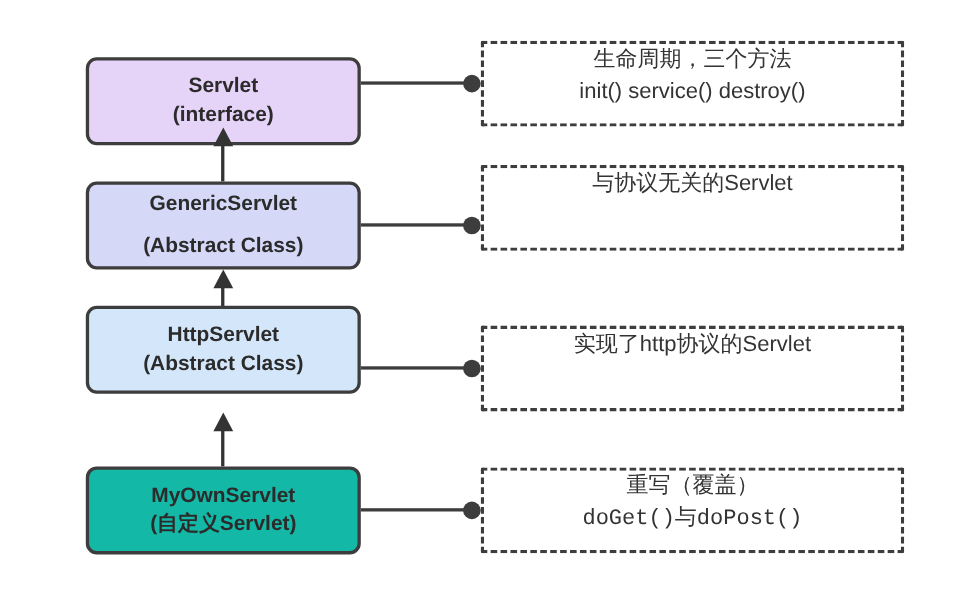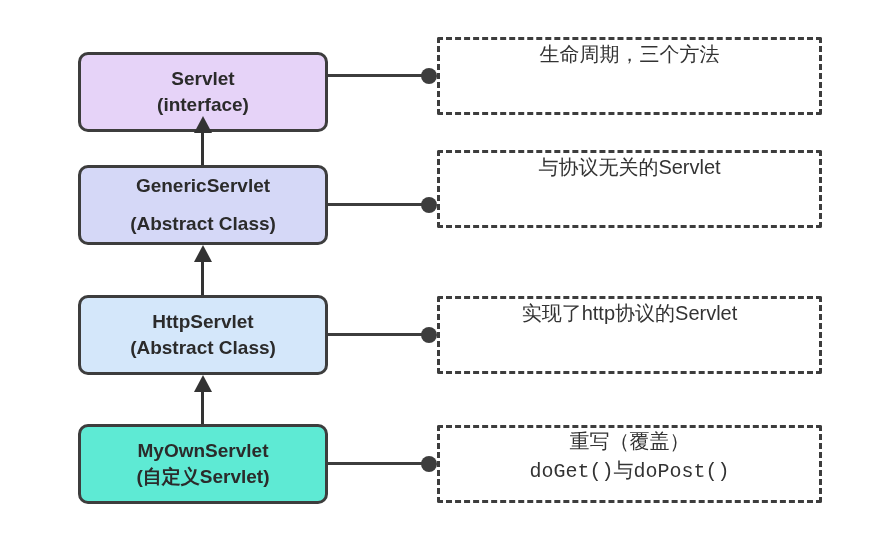--- a/index.html
+++ b/index.html
@@ -48,41 +48,42 @@
     line-height: 1.45;
   }
   .note .line {
     font-size: 20px; color: #333333; white-space: nowrap; text-align: center;
   }
   .note .line:empty { display: none; }
 
   
   .r1.node { top: 52px; }  .r1.note { top: 37px; }
   .r2.node { top: 165px; } .r2.note { top: 150px; }
-  .r3.node { top: 295px; } .r3.note { top: 296px; }
+  .r3.node { top: 278px; } .r3.note { top: 296px; }
   .r4.node { top: 424px; } .r4.note { top: 425px; font-family: Liberation Mono, monospace; }
   .c1 { top: 74px; } .c2 { top: 203px; } .c3 { top: 333px; } .c4 { top: 462px; }
   .d1 { top: 68px; } .d2 { top: 197px; } .d3 { top: 327px; } .d4 { top: 456px; }
   .ah1 { top: 116px; } .al1 { top: 131px; height: 34px; }
   .ah2 { top: 245px; } .al2 { top: 260px; height: 35px; }
   .ah3 { top: 375px; } .al3 { top: 390px; height: 34px; }
 </style>
 </head>
 <body>
 
 <div class="stage">
 
   <div class="node r1" style="background: rgb(230, 211, 248);">
     <div class="title">Servlet</div>
     <div class="subtitle">(interface)</div>
   </div>
   <div class="connector c1"></div>
   <div class="connector-dot d1"></div>
   <div class="note r1">
     <div class="line">生命周期，三个方法</div>
+    <div class="line">init() service() destroy()</div>
   </div>
 
   <div class="arrow-head ah1"></div>
   <div class="arrow-line al1"></div>
 
   <div class="node r2" style="background: rgb(213, 216, 247); gap: 12px;">
     <div class="title">GenericServlet</div>
     <div class="subtitle">(Abstract Class)</div>
   </div>
   <div class="connector c2"></div>
@@ -102,21 +103,21 @@
   <div class="connector c3"></div>
   <div class="connector-dot d3"></div>
   <div class="note r3">
     <div class="line">实现了http协议的Servlet</div>
 
   </div>
 
   <div class="arrow-head ah3"></div>
   <div class="arrow-line al3"></div>
 
-  <div class="node r4" style="background: #5eead4;">
+  <div class="node r4" style="background: #14b8a6;">
     <div class="title">MyOwnServlet</div>
     <div class="subtitle">(自定义Servlet)</div>
   </div>
   <div class="connector c4"></div>
   <div class="connector-dot d4"></div>
   <div class="note r4">
     <div class="line">重写（覆盖）</div>
     <div class="line">doGet()与doPost()</div>
   </div>
 

